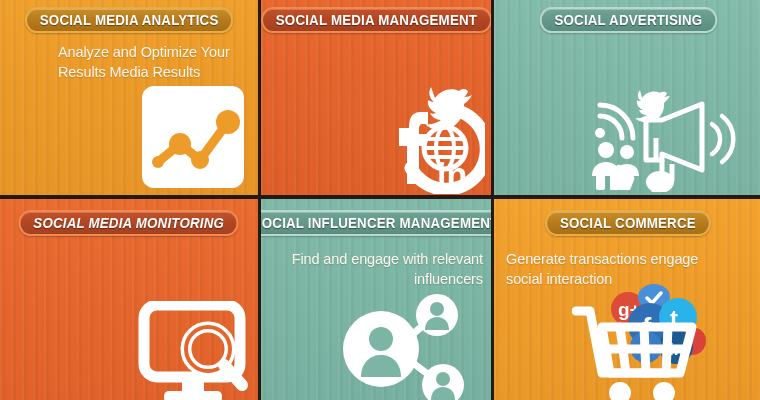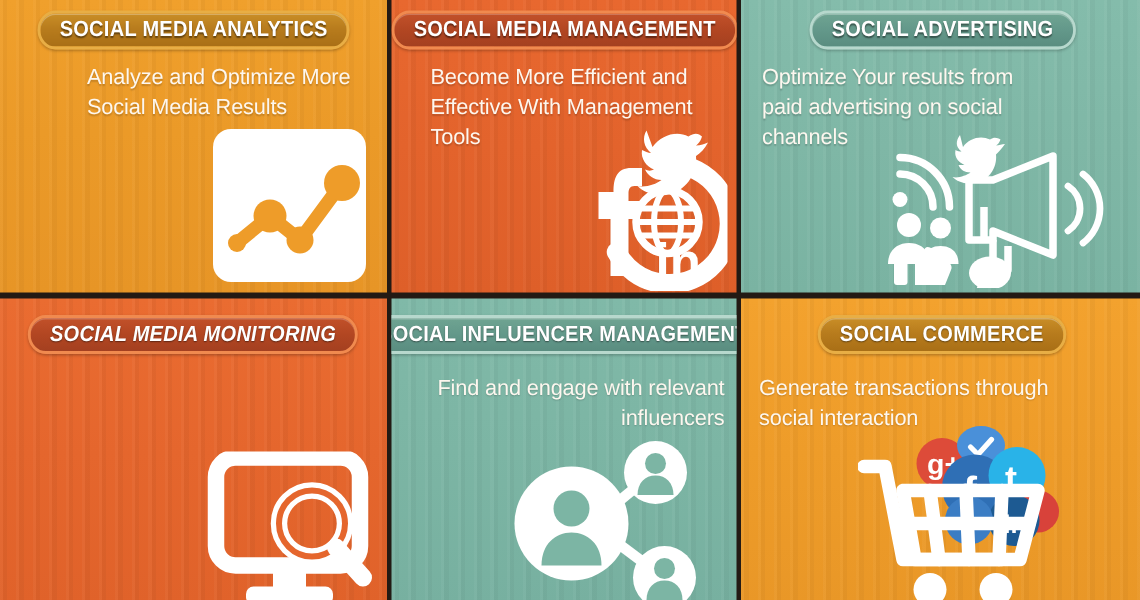--- a/index.html
+++ b/index.html
@@ -90,38 +90,37 @@
 </style>
 </head>
 <body>
 
 <div class="grid">
 
   <div class="cell bg-orange">
     <div class="badge-wrap" style="top:7px;">
       <div class="badge badge-gold">SOCIAL MEDIA ANALYTICS</div>
     </div>
-    <div class="copy" style="left:58px;top:42px;width:186px;">Analyze and Optimize More Social Media Results</div>
+    <div class="copy" style="left:58px;top:42px;width:186px;">Analyze and Optimize Your Results Media Results</div>
     <div class="icon-area" style="left:142px;top:86px;">
       <svg width="102" height="102" viewBox="0 0 102 102">
         <rect x="0" y="0" width="102" height="102" rx="12" fill="#ffffff"></rect>
         <polyline points="16,76 38,58 58,74 86,36" fill="none" stroke="#ee9c29" stroke-width="9" stroke-linecap="round" stroke-linejoin="round"></polyline>
         <circle cx="16" cy="76" r="6" fill="#ee9c29"></circle>
         <circle cx="38" cy="58" r="11" fill="#ee9c29"></circle>
         <circle cx="58" cy="74" r="9" fill="#ee9c29"></circle>
         <circle cx="86" cy="36" r="12" fill="#ee9c29"></circle>
       </svg>
     </div>
   </div>
 
   <div class="cell bg-deeporange">
     <div class="badge-wrap" style="top:7px;">
       <div class="badge badge-rust">SOCIAL MEDIA MANAGEMENT</div>
     </div>
-    <div class="copy" style="left:26px;top:42px;width:196px;">Become More Efficient and Effective With Management Tools</div>
     <div class="icon-area" style="left:104px;top:82px;">
       <svg width="120" height="112" viewBox="0 0 120 112">
 
         <path d="M96 30 A40 40 0 1 1 46 86" fill="none" stroke="#ffffff" stroke-width="13" stroke-linecap="round"></path>
 
         <path d="M34 46 h10 c0-9 2-16 12-16 h7 v12 h-5 c-3 0-4 2-4 5 v5 h9 l-2 12 h-7 v38 h-12 v-38 h-8 z" fill="#ffffff"></path>
 
         <g transform="translate(58,44)">
           <circle cx="22" cy="22" r="21" fill="none" stroke="#ffffff" stroke-width="5"></circle>
           <ellipse cx="22" cy="22" rx="9" ry="21" fill="none" stroke="#ffffff" stroke-width="4"></ellipse>
@@ -134,21 +133,20 @@
 
         <text x="72" y="104" font-family="'Liberation Sans',sans-serif" font-size="34" font-weight="bold" fill="#ffffff">in</text>
       </svg>
     </div>
   </div>
 
   <div class="cell bg-teal">
     <div class="badge-wrap" style="top:7px;">
       <div class="badge badge-green">SOCIAL ADVERTISING</div>
     </div>
-    <div class="copy" style="left:14px;top:42px;width:190px;">Optimize Your results from paid advertising on social channels</div>
     <div class="icon-area" style="left:90px;top:80px;">
       <svg width="170" height="112" viewBox="0 0 170 112">
 
         <g fill="none" stroke="#ffffff" stroke-width="5" stroke-linecap="round">
           <path d="M16 36 a22 22 0 0 1 22 22"></path>
           <path d="M16 25 a33 33 0 0 1 33 33"></path>
         </g>
         <circle cx="16" cy="53" r="5" fill="#ffffff"></circle>
 
         <path d="M58 18 c4-6 12-8 18-5 3-2 5-1 7 0 -1 3-3 4-3 4 2 0 4-1 6-1 -2 3-4 5-6 7 1 9-5 18-15 19 -6 1-11-1-14-4 4 1 9-1 12-3 -4 0-7-2-8-5 1 0 3 0 4 0 -4-2-7-5-6-10 1 1 3 1 4 1 -4-3-4-7-1-11 z" fill="#ffffff"></path>
@@ -227,21 +225,21 @@
           <path d="M112 111 c0-8 5-13 12-13 s12 5 12 13 z"></path>
         </g>
       </svg>
     </div>
   </div>
 
   <div class="cell bg-orange2">
     <div class="badge-wrap" style="top:11px;">
       <div class="badge badge-gold">SOCIAL COMMERCE</div>
     </div>
-    <div class="copy" style="left:12px;top:50px;width:200px;">Generate transactions through social interaction</div>
+    <div class="copy" style="left:12px;top:50px;width:200px;">Generate transactions engage social interaction</div>
     <div class="icon-area" style="left:78px;top:82px;">
       <svg width="140" height="124" viewBox="0 0 140 124">
 
         <circle cx="56" cy="28" r="17" fill="#dd4b39"></circle>
         <text x="46" y="35" font-family="'Liberation Sans',sans-serif" font-size="19" font-weight="bold" fill="#ffffff">g+</text>
         <ellipse cx="82" cy="16" rx="16" ry="13" fill="#4a90d9"></ellipse>
         <path d="M75 17 l5 5 l9 -10" fill="none" stroke="#ffffff" stroke-width="3.5" stroke-linecap="round" stroke-linejoin="round"></path>
         <circle cx="78" cy="44" r="22" fill="#2f6fb5"></circle>
         <text x="70" y="56" font-family="'Liberation Sans',sans-serif" font-size="28" font-weight="bold" fill="#ffffff">f</text>
         <circle cx="106" cy="36" r="19" fill="#29b3e8"></circle>

